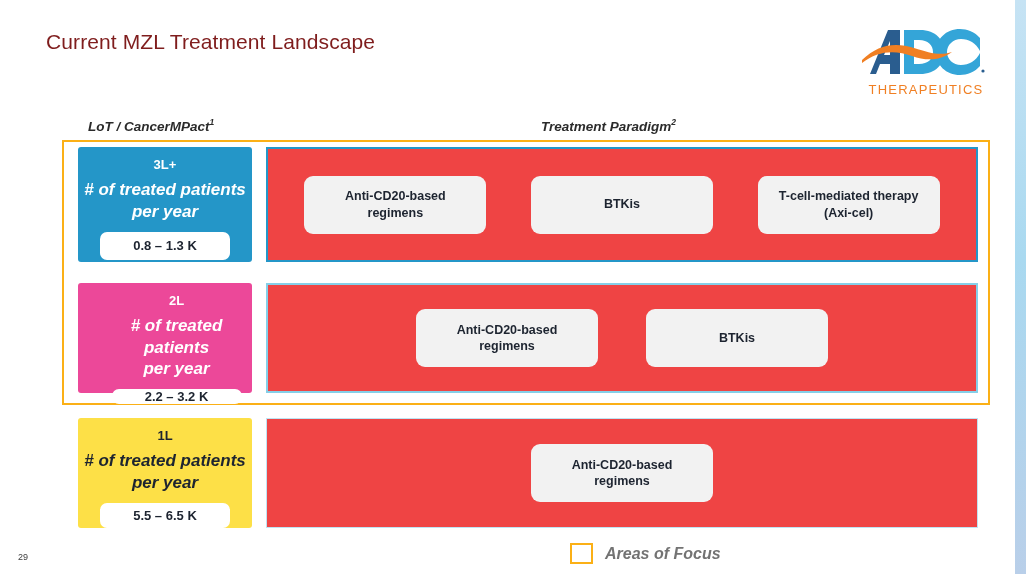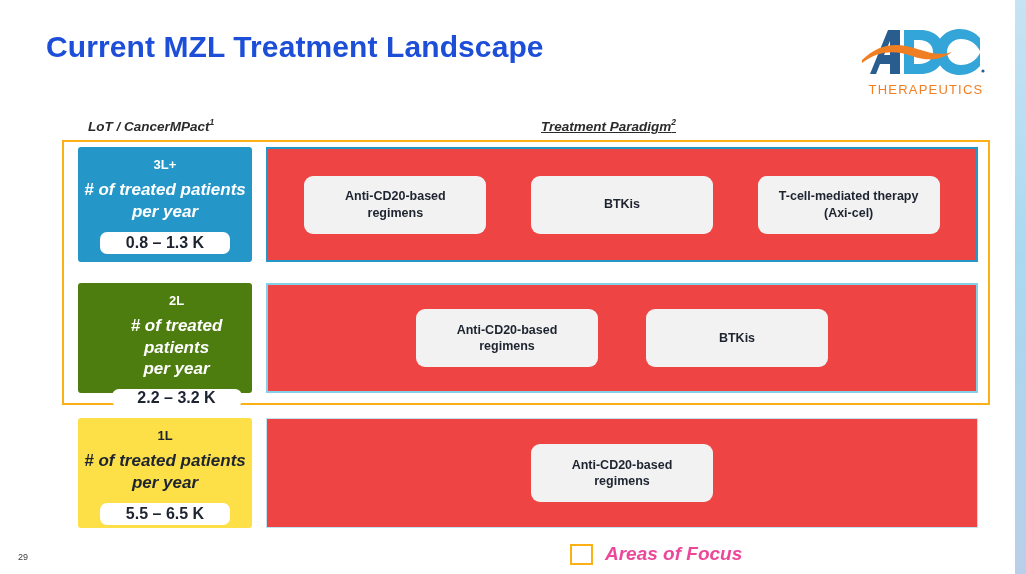--- a/index.html
+++ b/index.html
@@ -35,23 +35,23 @@
     width: 3px;
     height: 574px;
     background: #ffffff;
   }
 
   
   .page-title {
     position: absolute;
     left: 46px;
     top: 30px;
-    font-size: 30px;
-    color: #1d4ed8;
-    font-weight: 700;
+    font-size: 21px;
+    color: #7f1d1d;
+    font-weight: 400;
     letter-spacing: 0.1px;
     white-space: nowrap;
   }
 
   
   .logo {
     position: absolute;
     right: 36px;
     top: 22px;
     width: 128px;
@@ -63,21 +63,21 @@
   .col-header {
     position: absolute;
     font-size: 13.5px;
     font-weight: bold;
     font-style: italic;
     color: #2b2b2b;
     white-space: nowrap;
   }
   .col-header sup { font-size: 8.5px; font-style: italic; }
   .hdr-lot { left: 88px; top: 117px; }
-  .hdr-tx  { left: 541px; top: 117px; text-decoration: underline; }
+  .hdr-tx  { left: 541px; top: 117px; }
 
   
   .focus-frame {
     position: absolute;
     left: 62px;
     top: 140px;
     width: 928px;
     height: 265px;
     border: 2.5px solid #fbb016;
     background: transparent;
@@ -100,46 +100,46 @@
   .lot-card {
     width: 174px;
     flex: 0 0 174px;
     border-radius: 3px;
     padding-top: 11px;
     display: flex;
     flex-direction: column;
     align-items: center;
   }
   .lot-card.c3 { background: #2496c8; color: #ffffff; }
-  .lot-card.c2 { background: #4d7c0f; color: #ffffff; padding-left: 23px; }
+  .lot-card.c2 { background: #ec4899; color: #ffffff; padding-left: 23px; }
   .lot-card.c1 { background: #fde047; color: #1d2430; }
 
   .lot-name {
     font-size: 13px;
     font-weight: bold;
     line-height: 1.1;
     margin-bottom: 7px;
   }
   .lot-sub {
     font-size: 17px;
     font-style: italic;
     font-weight: bold;
     line-height: 1.25;
     text-align: center;
   }
   .lot-pill {
     margin-top: 10px;
     width: 130px;
-    height: 22px;
+    height: 28px;
     background: #ffffff;
     border-radius: 7px;
     display: flex;
     align-items: center;
     justify-content: center;
-    font-size: 16px;
+    font-size: 13px;
     font-weight: bold;
     color: #1d2430;
   }
 
   
   .tx-panel {
     margin-left: 14px;
     flex: 1 1 auto;
     background: #ef4444;
     display: flex;
@@ -200,24 +200,24 @@
     align-items: center;
     gap: 12px;
   }
   .legend-swatch {
     width: 23px;
     height: 21px;
     border: 2.5px solid #fbb016;
     background: #ffffff;
   }
   .legend-label {
-    font-size: 19px;
+    font-size: 16px;
     font-weight: bold;
     font-style: italic;
-    color: #ec4899;
+    color: #737373;
     white-space: nowrap;
   }
 </style>
 </head>
 <body>
 
 <div class="slide">
 
   <div class="edge-stripe-inner"></div>
   <div class="edge-stripe"></div>

